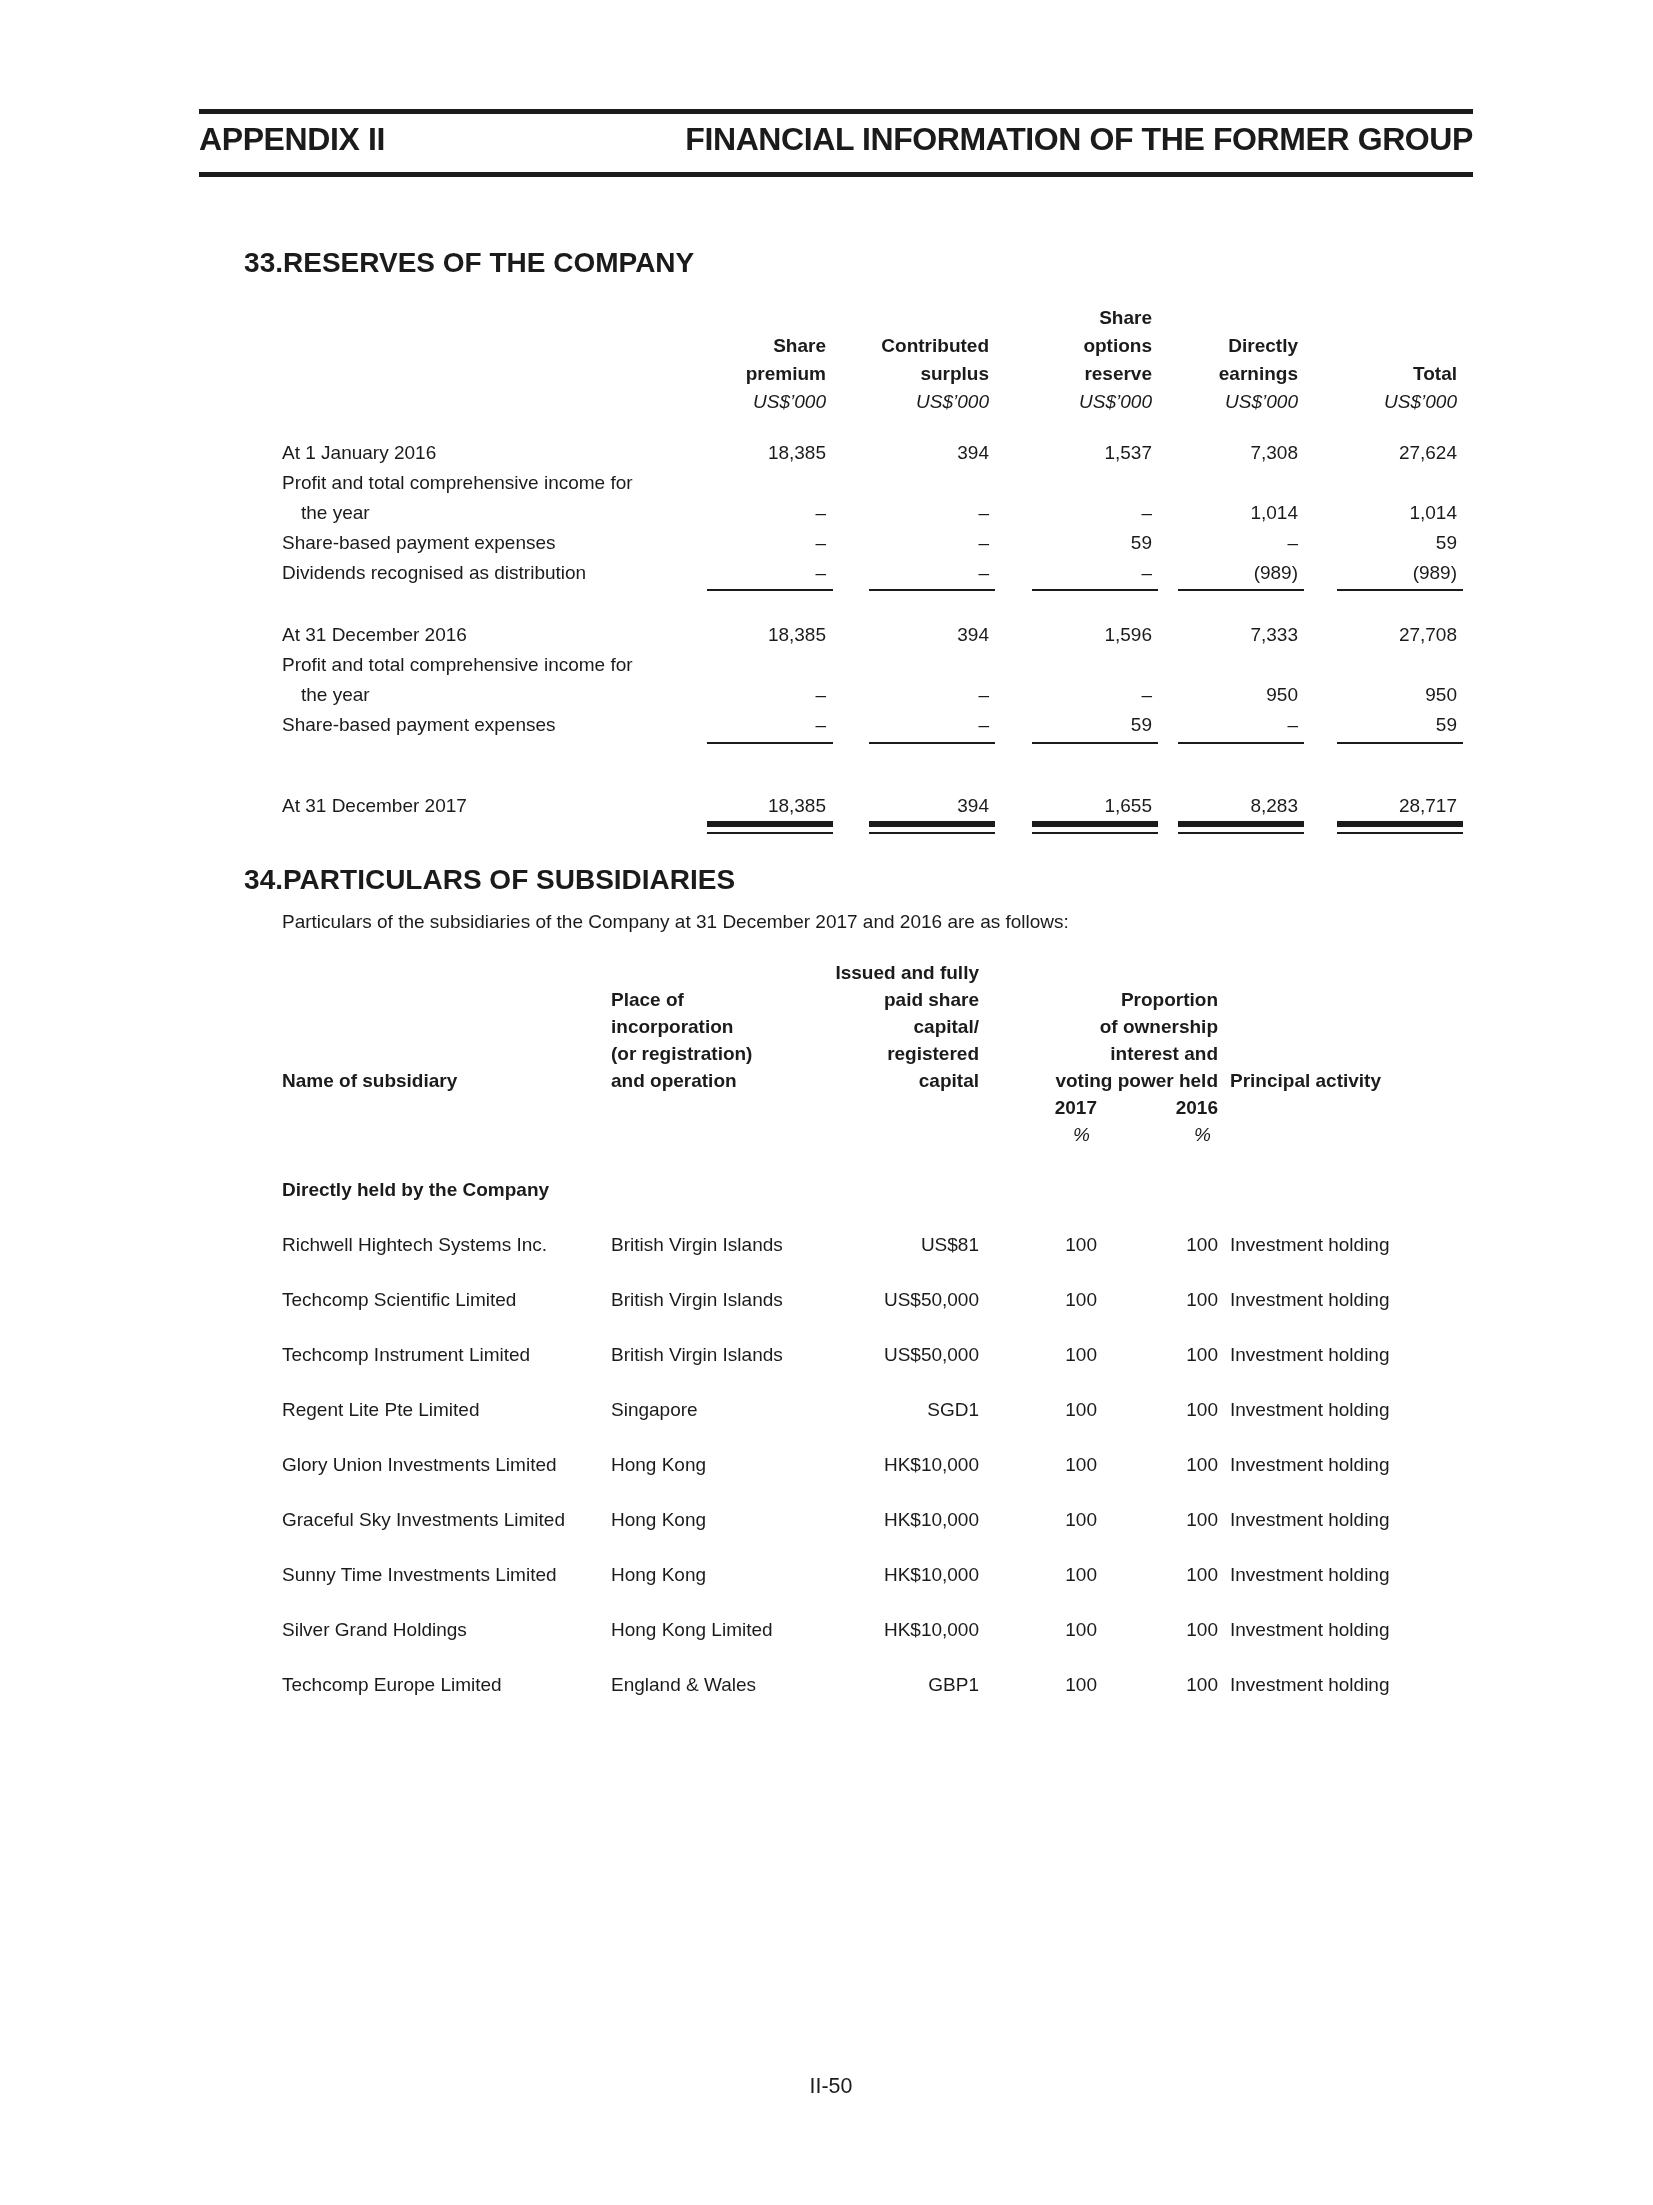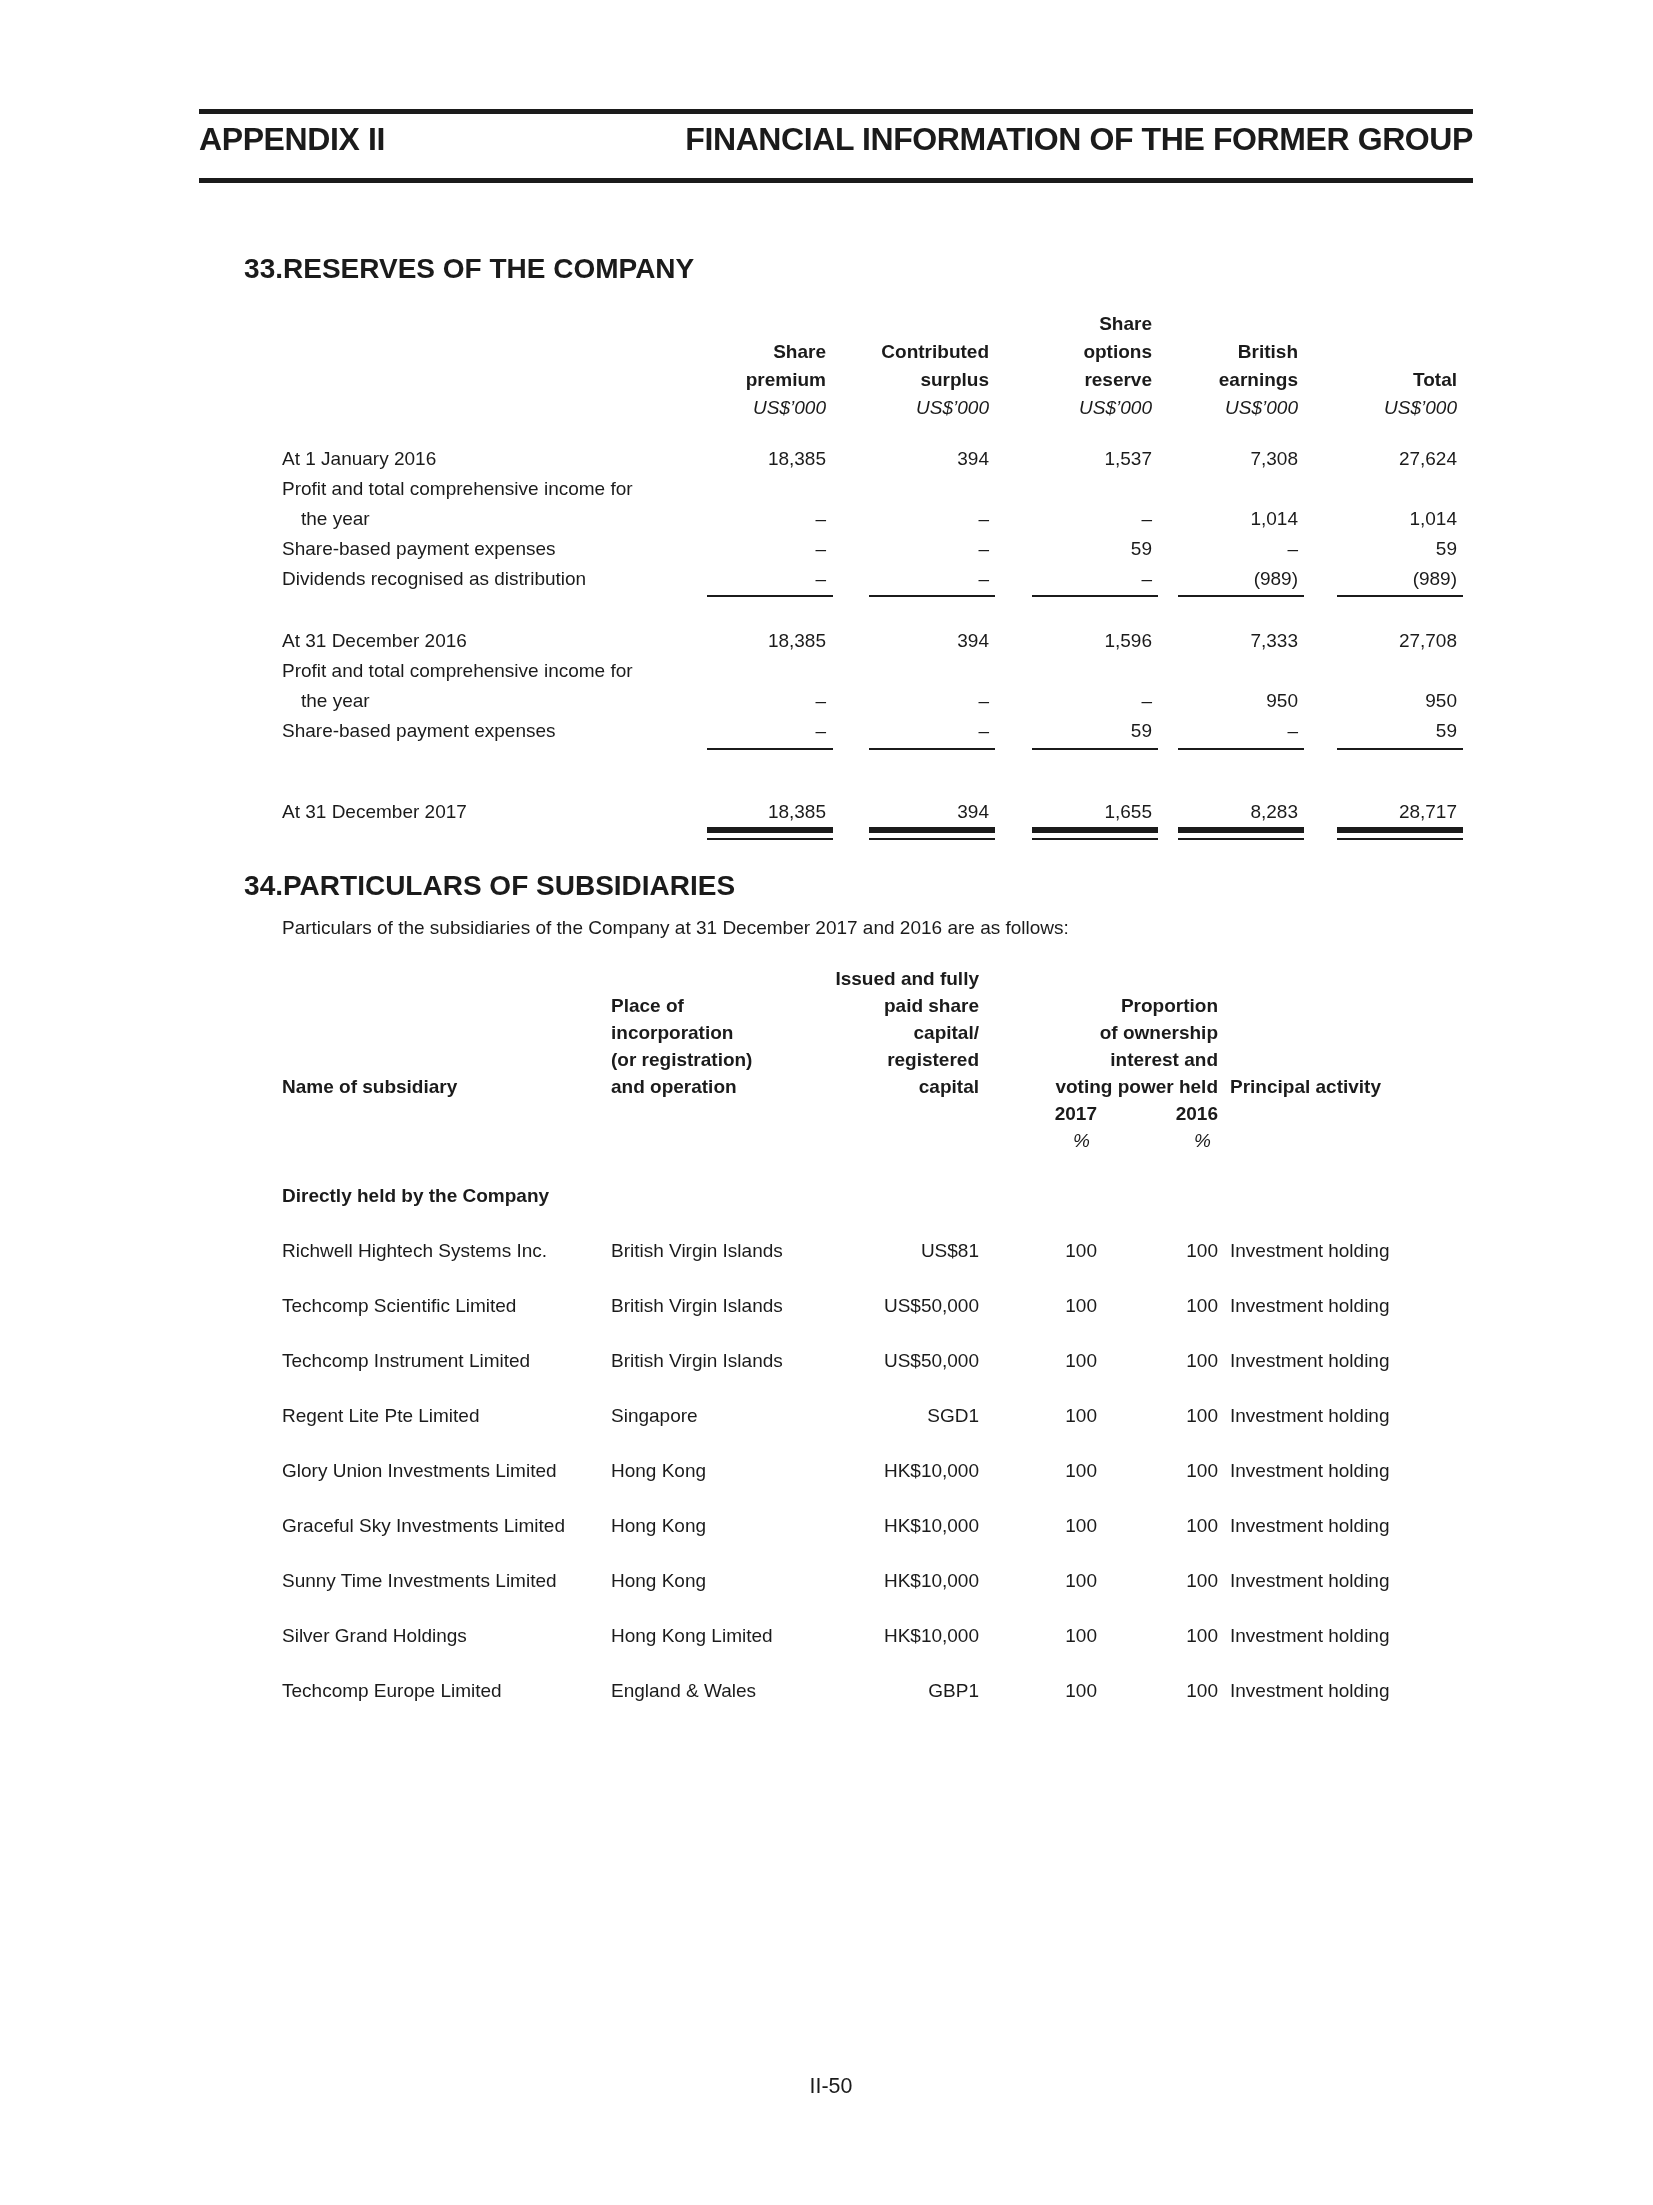--- a/index.html
+++ b/index.html
@@ -5,21 +5,21 @@
   html,body{margin:0;padding:0;background:#ffffff;}
   .page{
     position:relative; width:1654px; height:2205px; overflow:hidden;
     background:#ffffff; color:#1b1b1b;
     font-family:"Liberation Sans", sans-serif; font-size:19px; line-height:1;
   }
   .hrule{height:5px;background:#1b1b1b;margin:0 181px 0 199px;}
   .rule-top{margin-top:109px;}
   .titlebar{
     display:flex;justify-content:space-between;align-items:baseline;
-    margin:0 181px 10px 199px;height:54px;line-height:51px;
+    margin:0 181px 4px 199px;height:54px;line-height:51px;
     font-size:32px;font-weight:bold;letter-spacing:-0.4px;white-space:nowrap;
   }
   .section-head{margin:0 181px 0 199px;display:flex;font-weight:bold;font-size:28px;line-height:24px;}
   .section-head .num{width:84px;flex:0 0 84px;}
   #sec33{margin-top:74px;}
   #sec34{margin-top:32px;}
   .intro{margin:20px 181px 0 282px;line-height:19px;}
 
   
   #reserves-table{border-collapse:collapse;table-layout:fixed;margin:29px 0 0 282px;width:1175px;}
@@ -94,21 +94,21 @@
           <th class="colhead">
             <div>Contributed</div>
             <div>surplus</div>
           </th>
           <th class="colhead">
             <div>Share</div>
             <div>options</div>
             <div>reserve</div>
           </th>
           <th class="colhead">
-            <div>British</div>
+            <div>Directly</div>
             <div>earnings</div>
           </th>
           <th class="colhead">
             <div>Total</div>
           </th>
         </tr>
         <tr class="unit-row">
           <td></td>
           <td>US$’000</td>
           <td>US$’000</td>

